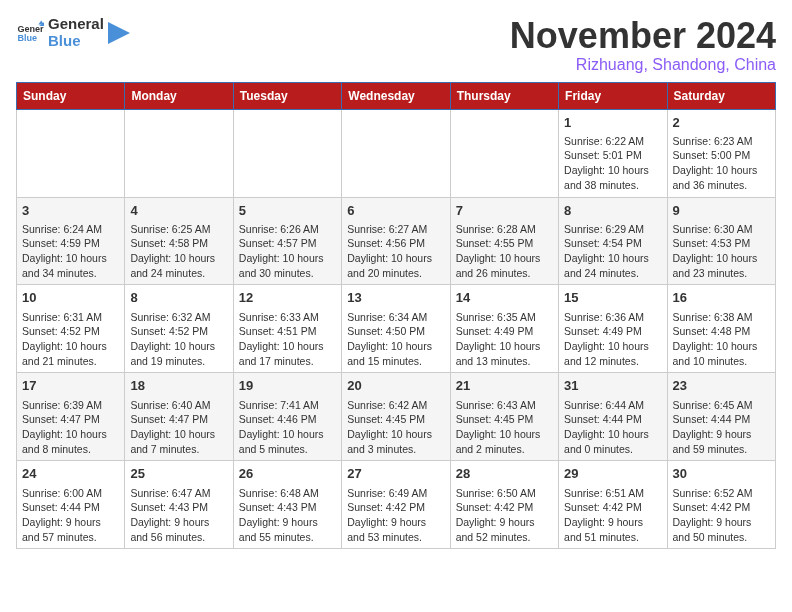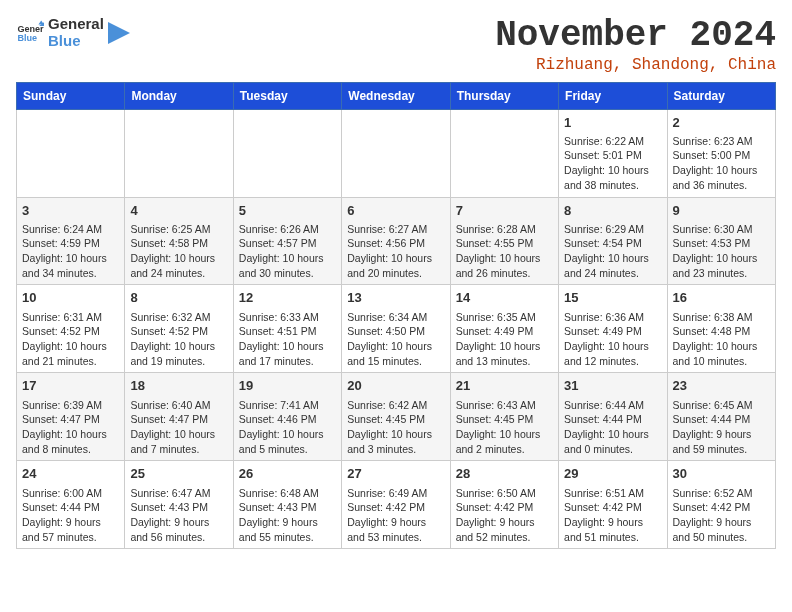--- a/index.html
+++ b/index.html
@@ -20,39 +20,38 @@
       display: flex;
       align-items: center;
       gap: 4px;
     }
     .logo-icon {
       width: 28px;
       height: 28px;
     }
     .title-block {
       text-align: right;
-      font-family: Liberation Mono, monospace;
     }
     .month-title {
       font-size: 36px;
       font-weight: bold;
       color: #333;
       line-height: 1.1;
     }
     .subtitle {
       font-size: 16px;
-      color: #c2410c;
+      color: #8b5cf6;
     }
     table {
       width: 100%;
       border-collapse: collapse;
       font-size: 11px;
     }
     thead tr th {
-      background: #1d4ed8;
+      background: #b91c1c;
       color: #fff;
       font-weight: bold;
       font-size: 12px;
       text-align: left;
       padding: 6px 6px;
       border: 1px solid #3a6cb1;
     }
     tbody tr td {
       border: 1px solid #ccc;
       vertical-align: top;

